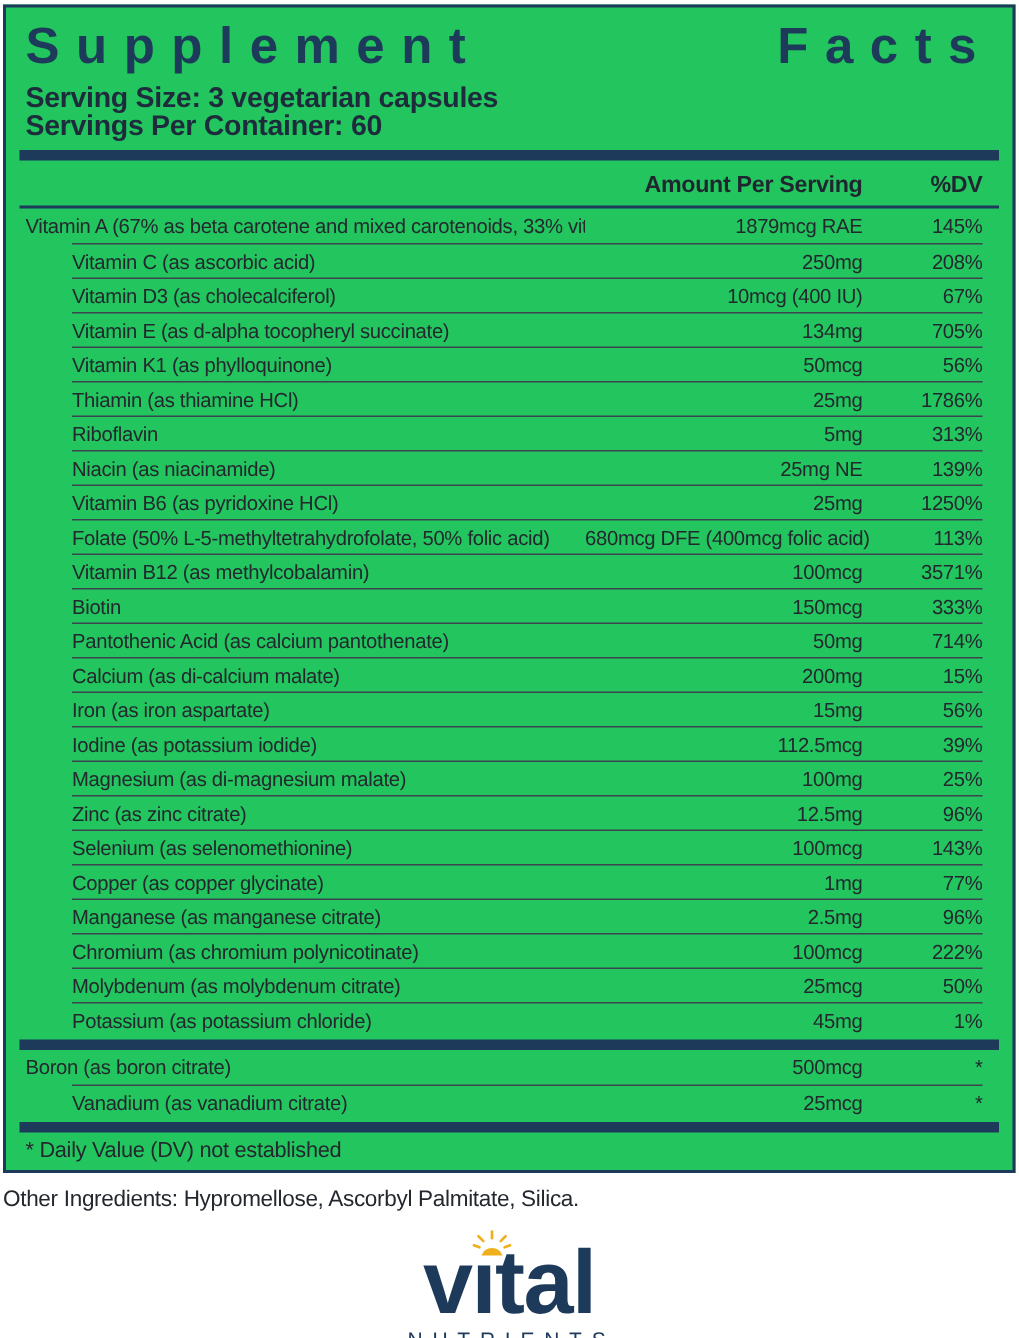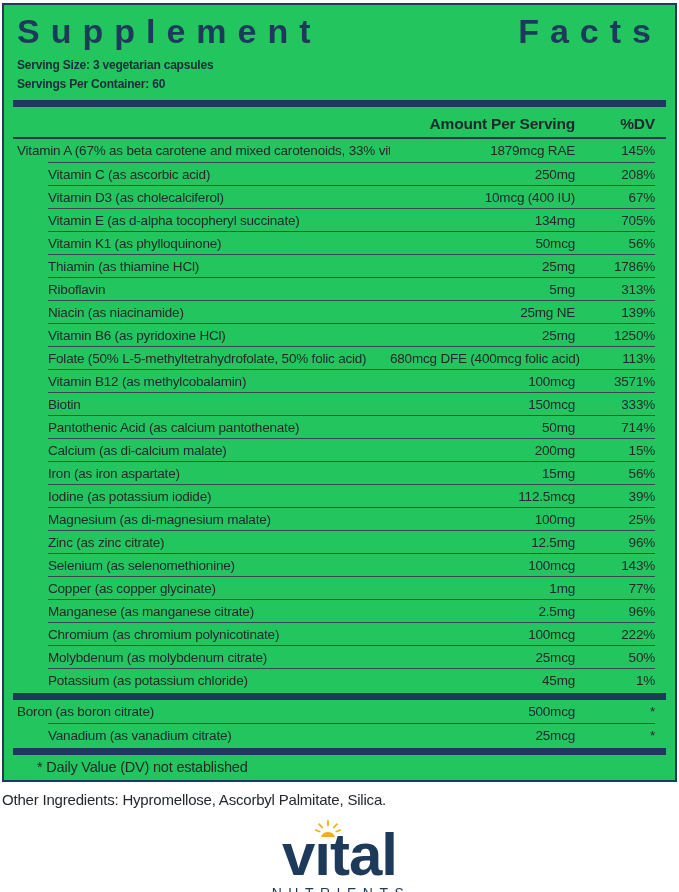--- a/index.html
+++ b/index.html
@@ -23,21 +23,21 @@
   
   .panel-title{
     display:flex;justify-content:space-between;align-items:baseline;
     padding:7px 13px 3px 13px;
     font-size:34px;font-weight:bold;color:var(--navy);
   }
   .panel-title span{letter-spacing:11px;white-space:nowrap;}
   
   .serving-block{padding:2px 13px 4px 13px;}
   .serving-line{
-    font-size:12px;font-weight:bold;color:#1d2b3c;
+    font-size:19px;font-weight:bold;color:#1d2b3c;
     letter-spacing:-0.2px;line-height:19px;
   }
   
   .bar-thick{
     height:7px;background:var(--navy);
     margin:2px 9px 0 9px;
   }
   
   .hdr-row{
     display:flex;align-items:flex-end;
@@ -58,21 +58,21 @@
     height:23px;
     font-size:13.5px;letter-spacing:-0.2px;color:var(--ink);
   }
   .row + .row{border-top:1.5px solid #3c4450;margin-left:31px;}
   .row .n{flex:1;white-space:nowrap;overflow:hidden;}
   .row .a{width:185px;text-align:right;white-space:nowrap;}
   .row .d{width:80px;text-align:right;white-space:nowrap;}
   
   .footnote{
     padding:4px 13px 5px 13px;
-    font-size:14.5px;letter-spacing:-0.2px;color:var(--ink);margin-left:20px;
+    font-size:14.5px;letter-spacing:-0.2px;color:var(--ink);
   }
   
   .other-ingredients{
     margin:9px 2px 0 2px;
     font-size:15px;letter-spacing:-0.2px;color:var(--ink);
   }
   
   .logo{
     margin-top:18px;
     display:flex;flex-direction:column;align-items:center;

